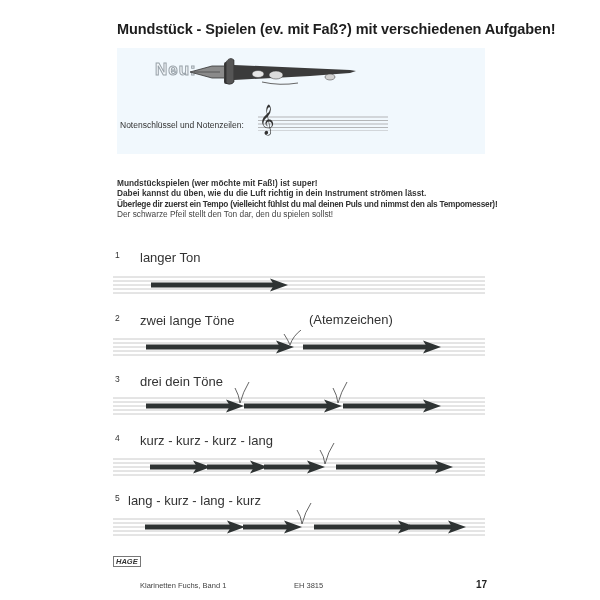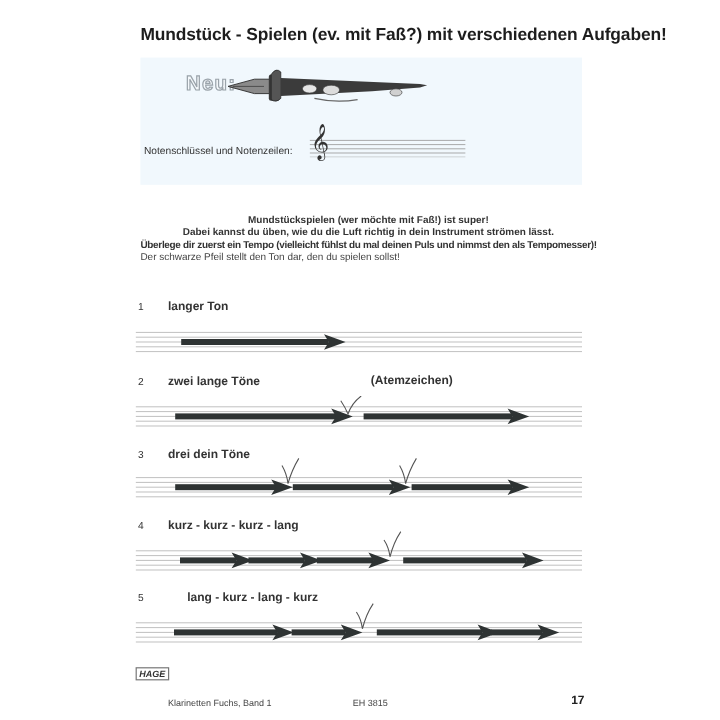--- a/index.html
+++ b/index.html
@@ -6,24 +6,24 @@
   html, body { width: 600px; height: 600px; background: #ffffff; overflow: hidden; }
   body { position: relative; font-family: "Liberation Sans", "DejaVu Sans", sans-serif; color: #222; }
   .abs { position: absolute; }
   .title { left: 117px; top: 21px; font-size: 14.5px; font-weight: bold; color: #1d1d1d; letter-spacing: -0.1px; white-space: nowrap; }
   .newbox { left: 117px; top: 48px; width: 368px; height: 106px; background: #f1f8fd; }
   .neu { left: 130px; top: 60px; font-size: 17px; font-weight: bold; color: #f4f8fb; -webkit-text-stroke: 1px #9aa3aa; letter-spacing: 1px; padding-left: 25px; }
   .pen { left: 190px; top: 56px; width: 166px; height: 32px; }
   .staff-label { left: 120px; top: 120px; font-size: 8.5px; color: #333; white-space: nowrap; }
   .mini-staff { left: 258px; top: 115px; width: 130px; height: 16px; }
   .body-text { left: 117px; top: 178px; width: 380px; font-size: 8.3px; line-height: 10.3px; white-space: nowrap; }
-  .body-text .b { font-weight: bold; color: #333; text-align: center; }
+  .body-text .b { font-weight: bold; color: #333; }
   .body-text .n { color: #444; }
   .ex-num { font-size: 8.5px; color: #333; }
-  .ex-label { font-size: 10px; color: #333; white-space: nowrap; font-weight: bold; }
+  .ex-label { font-size: 13px; color: #333; white-space: nowrap; }
   .staff { left: 113px; width: 372px; height: 18px; }
   .footer { top: 581px; font-size: 7.5px; color: #444; white-space: nowrap; }
   .hage { left: 113px; top: 556px; font-size: 7.5px; font-style: italic; font-weight: bold; border: 1px solid #777; padding: 0 2px; color: #333; line-height: 9px; }
   .pagenum { left: 476px; top: 579px; font-size: 10px; font-weight: bold; color: #222; }
 </style>
 </head>
 <body>
 
 <div class="abs title">Mundstück - Spielen (ev. mit Faß?) mit verschiedenen Aufgaben!</div>
 
@@ -134,21 +134,21 @@
       <polygon points="137,20.5 155,27 137,33.5 141,27"></polygon>
     <rect x="151" y="24.5" width="47" height="5"></rect>
       <polygon points="194,20.5 212,27 194,33.5 198,27"></polygon>
     <rect x="223" y="24.5" width="103" height="5"></rect>
       <polygon points="322,20.5 340,27 322,33.5 326,27"></polygon>
   </g>
   <path d="M207,10 Q211,16 212,24 Q215,12 221,3" fill="none" stroke="#555" stroke-width="0.9"></path>
 </svg>
 
 <div class="abs ex-num" style="left:115px;top:493px;">5</div>
-<div class="abs ex-label" style="left:156px;top:493px;">lang - kurz - lang - kurz</div>
+<div class="abs ex-label" style="left:128px;top:493px;">lang - kurz - lang - kurz</div>
 <svg class="abs staff" style="top:500px;height:36px;" viewBox="0 0 372 36">
   <g stroke="#bdbdbd" stroke-width="0.8">
     <line x1="0" y1="19" x2="372" y2="19"></line>
       <line x1="0" y1="23" x2="372" y2="23"></line>
       <line x1="0" y1="27" x2="372" y2="27"></line>
       <line x1="0" y1="31" x2="372" y2="31"></line>
       <line x1="0" y1="35" x2="372" y2="35"></line>
   </g>
   <g fill="#2e3333">
     <rect x="32" y="24.5" width="86" height="5"></rect>

